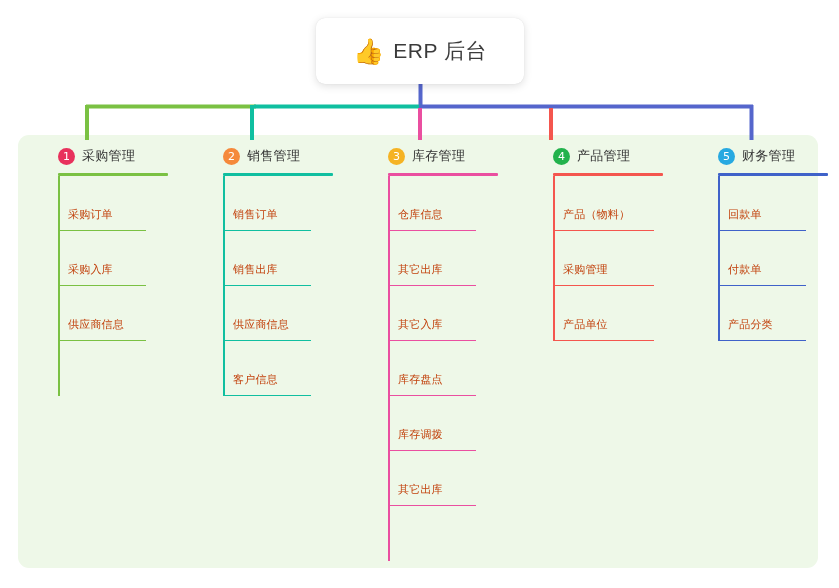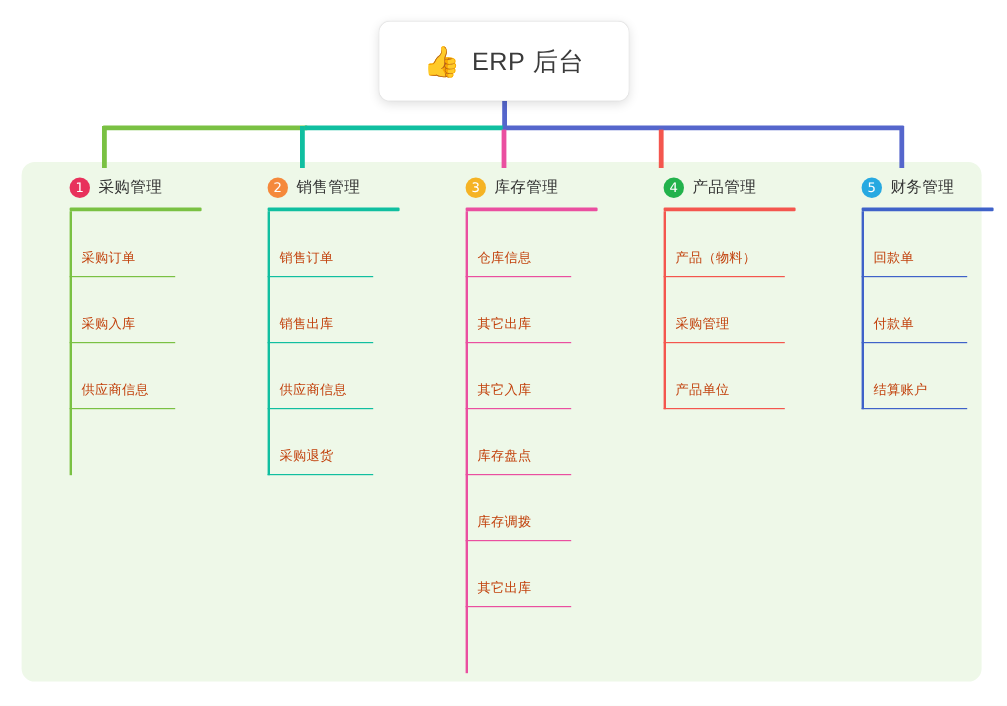--- a/index.html
+++ b/index.html
@@ -207,21 +207,21 @@
           </div>
           <div class="leaf">
             <span class="leaf-text">销售出库</span>
             <div class="leaf-rule" style="background: rgb(16, 191, 160); width: 88px;"></div>
           </div>
           <div class="leaf">
             <span class="leaf-text">供应商信息</span>
             <div class="leaf-rule" style="background: rgb(16, 191, 160); width: 88px;"></div>
           </div>
           <div class="leaf">
-            <span class="leaf-text">采购退货</span>
+            <span class="leaf-text">客户信息</span>
             <div class="leaf-rule" style="background: rgb(16, 191, 160); width: 88px;"></div>
           </div>
         </div>
       </div>
       <div class="column" style="left: 366px;">
         <div class="col-head">
           <span class="badge" style="background: rgb(245, 179, 36);">3</span>
           <span class="col-title">库存管理</span>
         </div>
         <div class="col-rule" style="background: rgb(234, 79, 160); width: 110px; margin-left: 22px;"></div>
@@ -285,20 +285,20 @@
           <div class="leaf-spine" style="background: rgb(63, 98, 201); height: 165px;"></div>
           <div class="leaf">
             <span class="leaf-text">回款单</span>
             <div class="leaf-rule" style="background: rgb(63, 98, 201); width: 88px;"></div>
           </div>
           <div class="leaf">
             <span class="leaf-text">付款单</span>
             <div class="leaf-rule" style="background: rgb(63, 98, 201); width: 88px;"></div>
           </div>
           <div class="leaf">
-            <span class="leaf-text">结算账户</span>
+            <span class="leaf-text">产品分类</span>
             <div class="leaf-rule" style="background: rgb(63, 98, 201); width: 88px;"></div>
           </div>
         </div>
       </div>
     </div>
 
 </div>
 
 </body></html>

